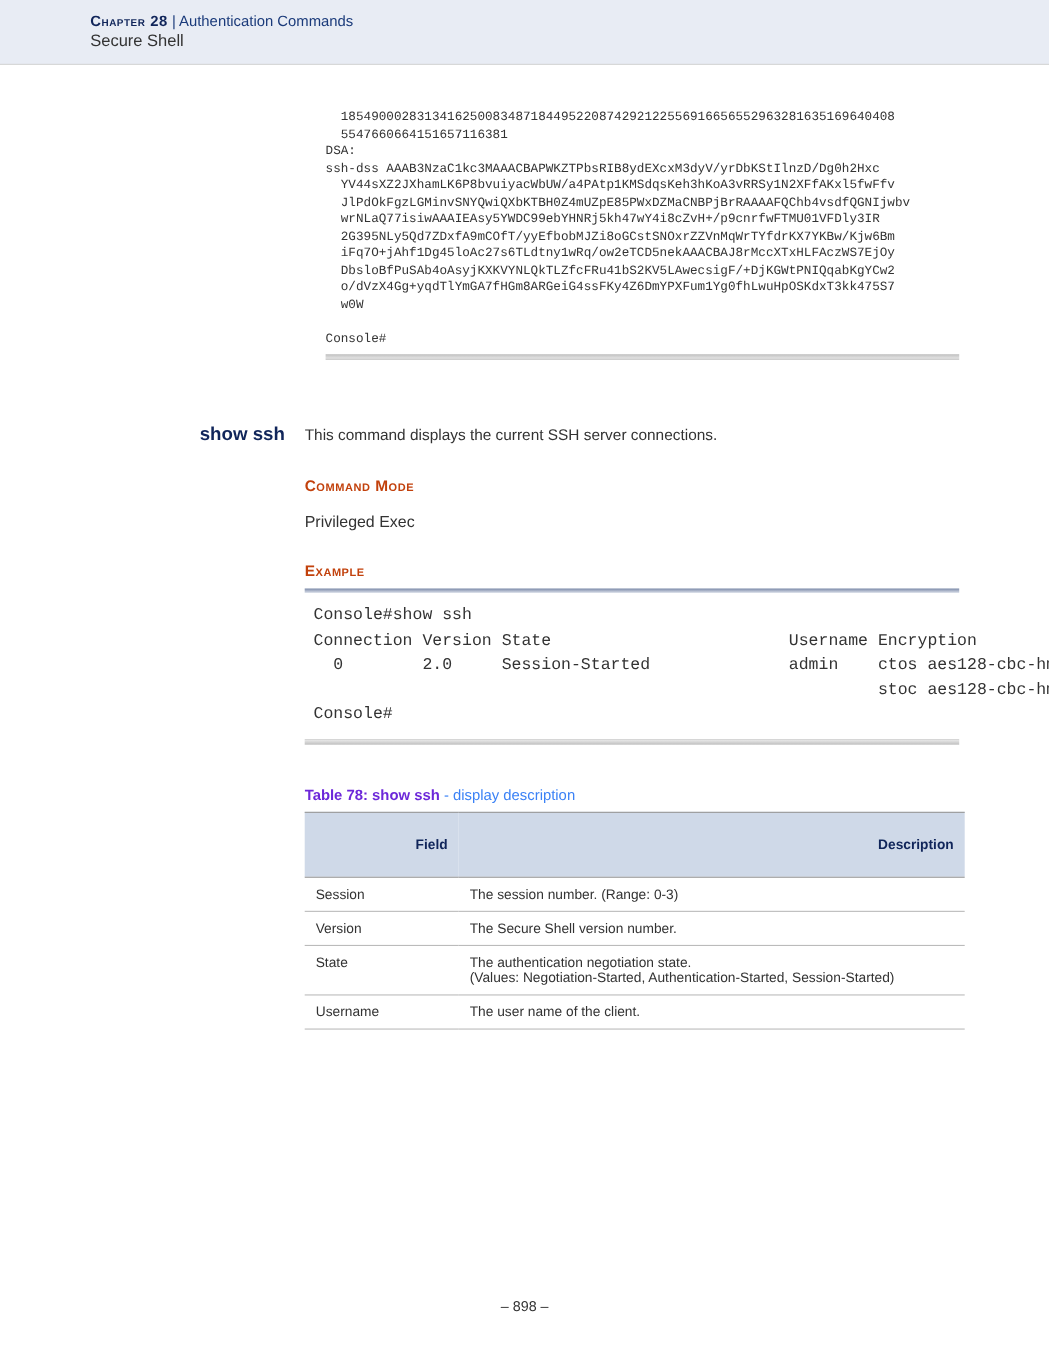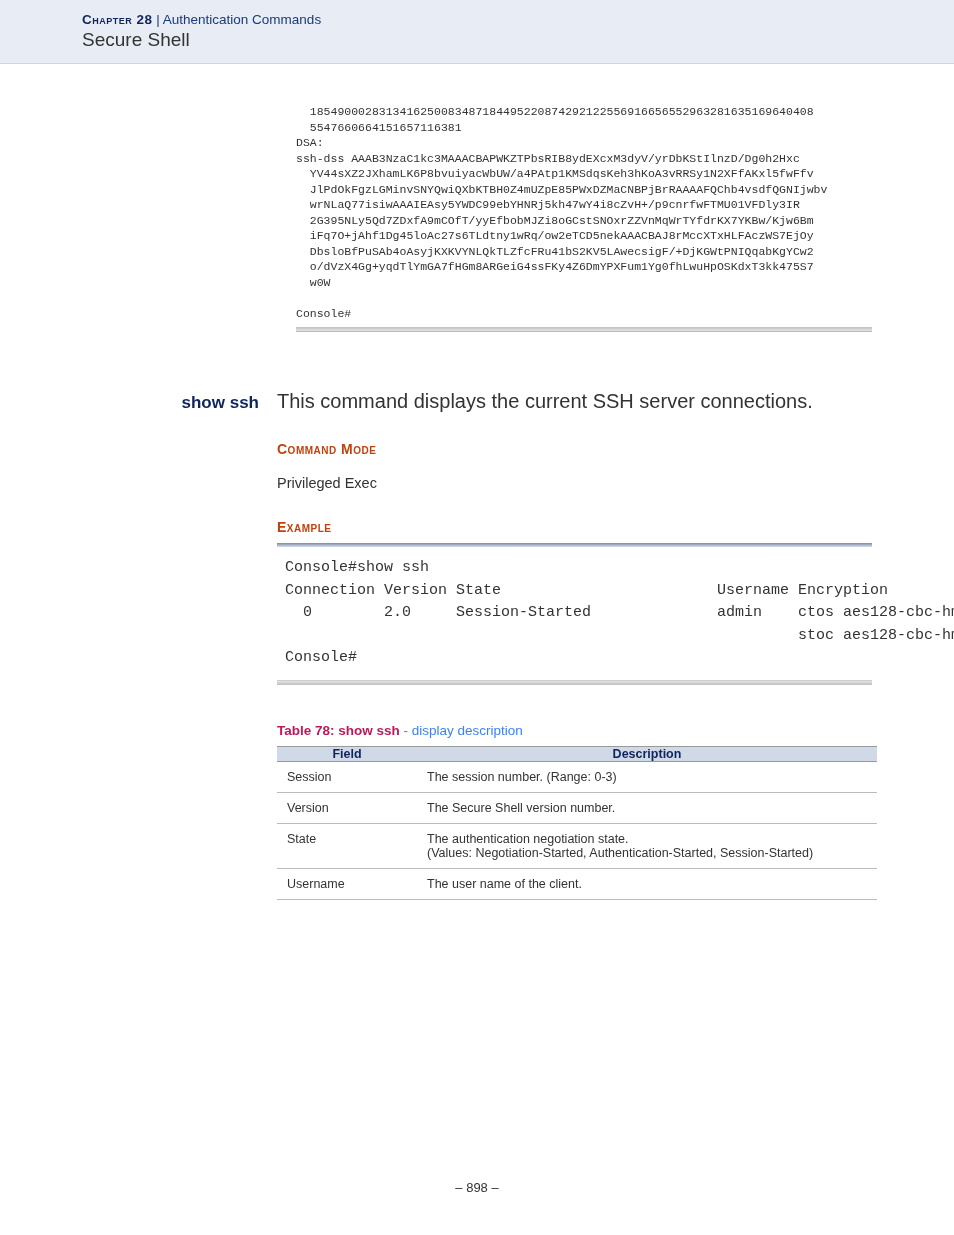--- a/index.html
+++ b/index.html
@@ -31,21 +31,21 @@
   .chapter-label {
     font-weight: bold;
     font-variant: small-caps;
     letter-spacing: 0.5px;
     color: #10255a;
   }
   .chapter-title {
     color: #1a3a7a;
   }
   .section-name {
-    font-size: 19px;
+    font-size: 15px;
     color: #333;
     margin-top: 2px;
   }
   .content {
     margin: 40px 82px 0 82px;
   }
   .codeblock-wrap {
     margin-left: 214px;
     margin-bottom: 4px;
   }
@@ -75,21 +75,21 @@
     width: 195px;
     text-align: right;
     font-weight: bold;
     font-size: 17px;
     color: #10255a;
     padding-right: 18px;
     box-sizing: border-box;
   }
   .cmd-desc {
     flex: 1;
-    font-size: 20px;
+    font-size: 14px;
     color: #333;
   }
   .subheading {
     margin-left: 195px;
     font-variant: small-caps;
     font-weight: bold;
     color: #c2410c;
     font-size: 14px;
     letter-spacing: 0.5px;
     margin-top: 20px;
@@ -122,38 +122,38 @@
     white-space: pre;
     padding: 4px 8px;
   }
   .table-title {
     margin-left: 195px;
     margin-top: 38px;
     font-size: 13.5px;
   }
   .table-title .tlabel {
     font-weight: bold;
-    color: #be185d;
+    color: #6d28d9;
   }
   .table-title .tdesc {
     color: #3b82f6;
   }
   table.desc {
     margin-left: 195px;
     border-collapse: collapse;
     width: 600px;
     margin-top: 8px;
     font-size: 12.5px;
   }
   table.desc th {
     background: #cfd9e8;
     color: #10255a;
     font-weight: bold;
-    text-align: center;
-    padding: 0 10px;
+    text-align: right;
+    padding: 22px 10px;
     border-top: 1px solid #999;
     border-bottom: 1px solid #999;
   }
   table.desc td {
     padding: 8px 10px;
     border-bottom: 1px solid #bbb;
     vertical-align: top;
     color: #333;
   }
   .footer {

